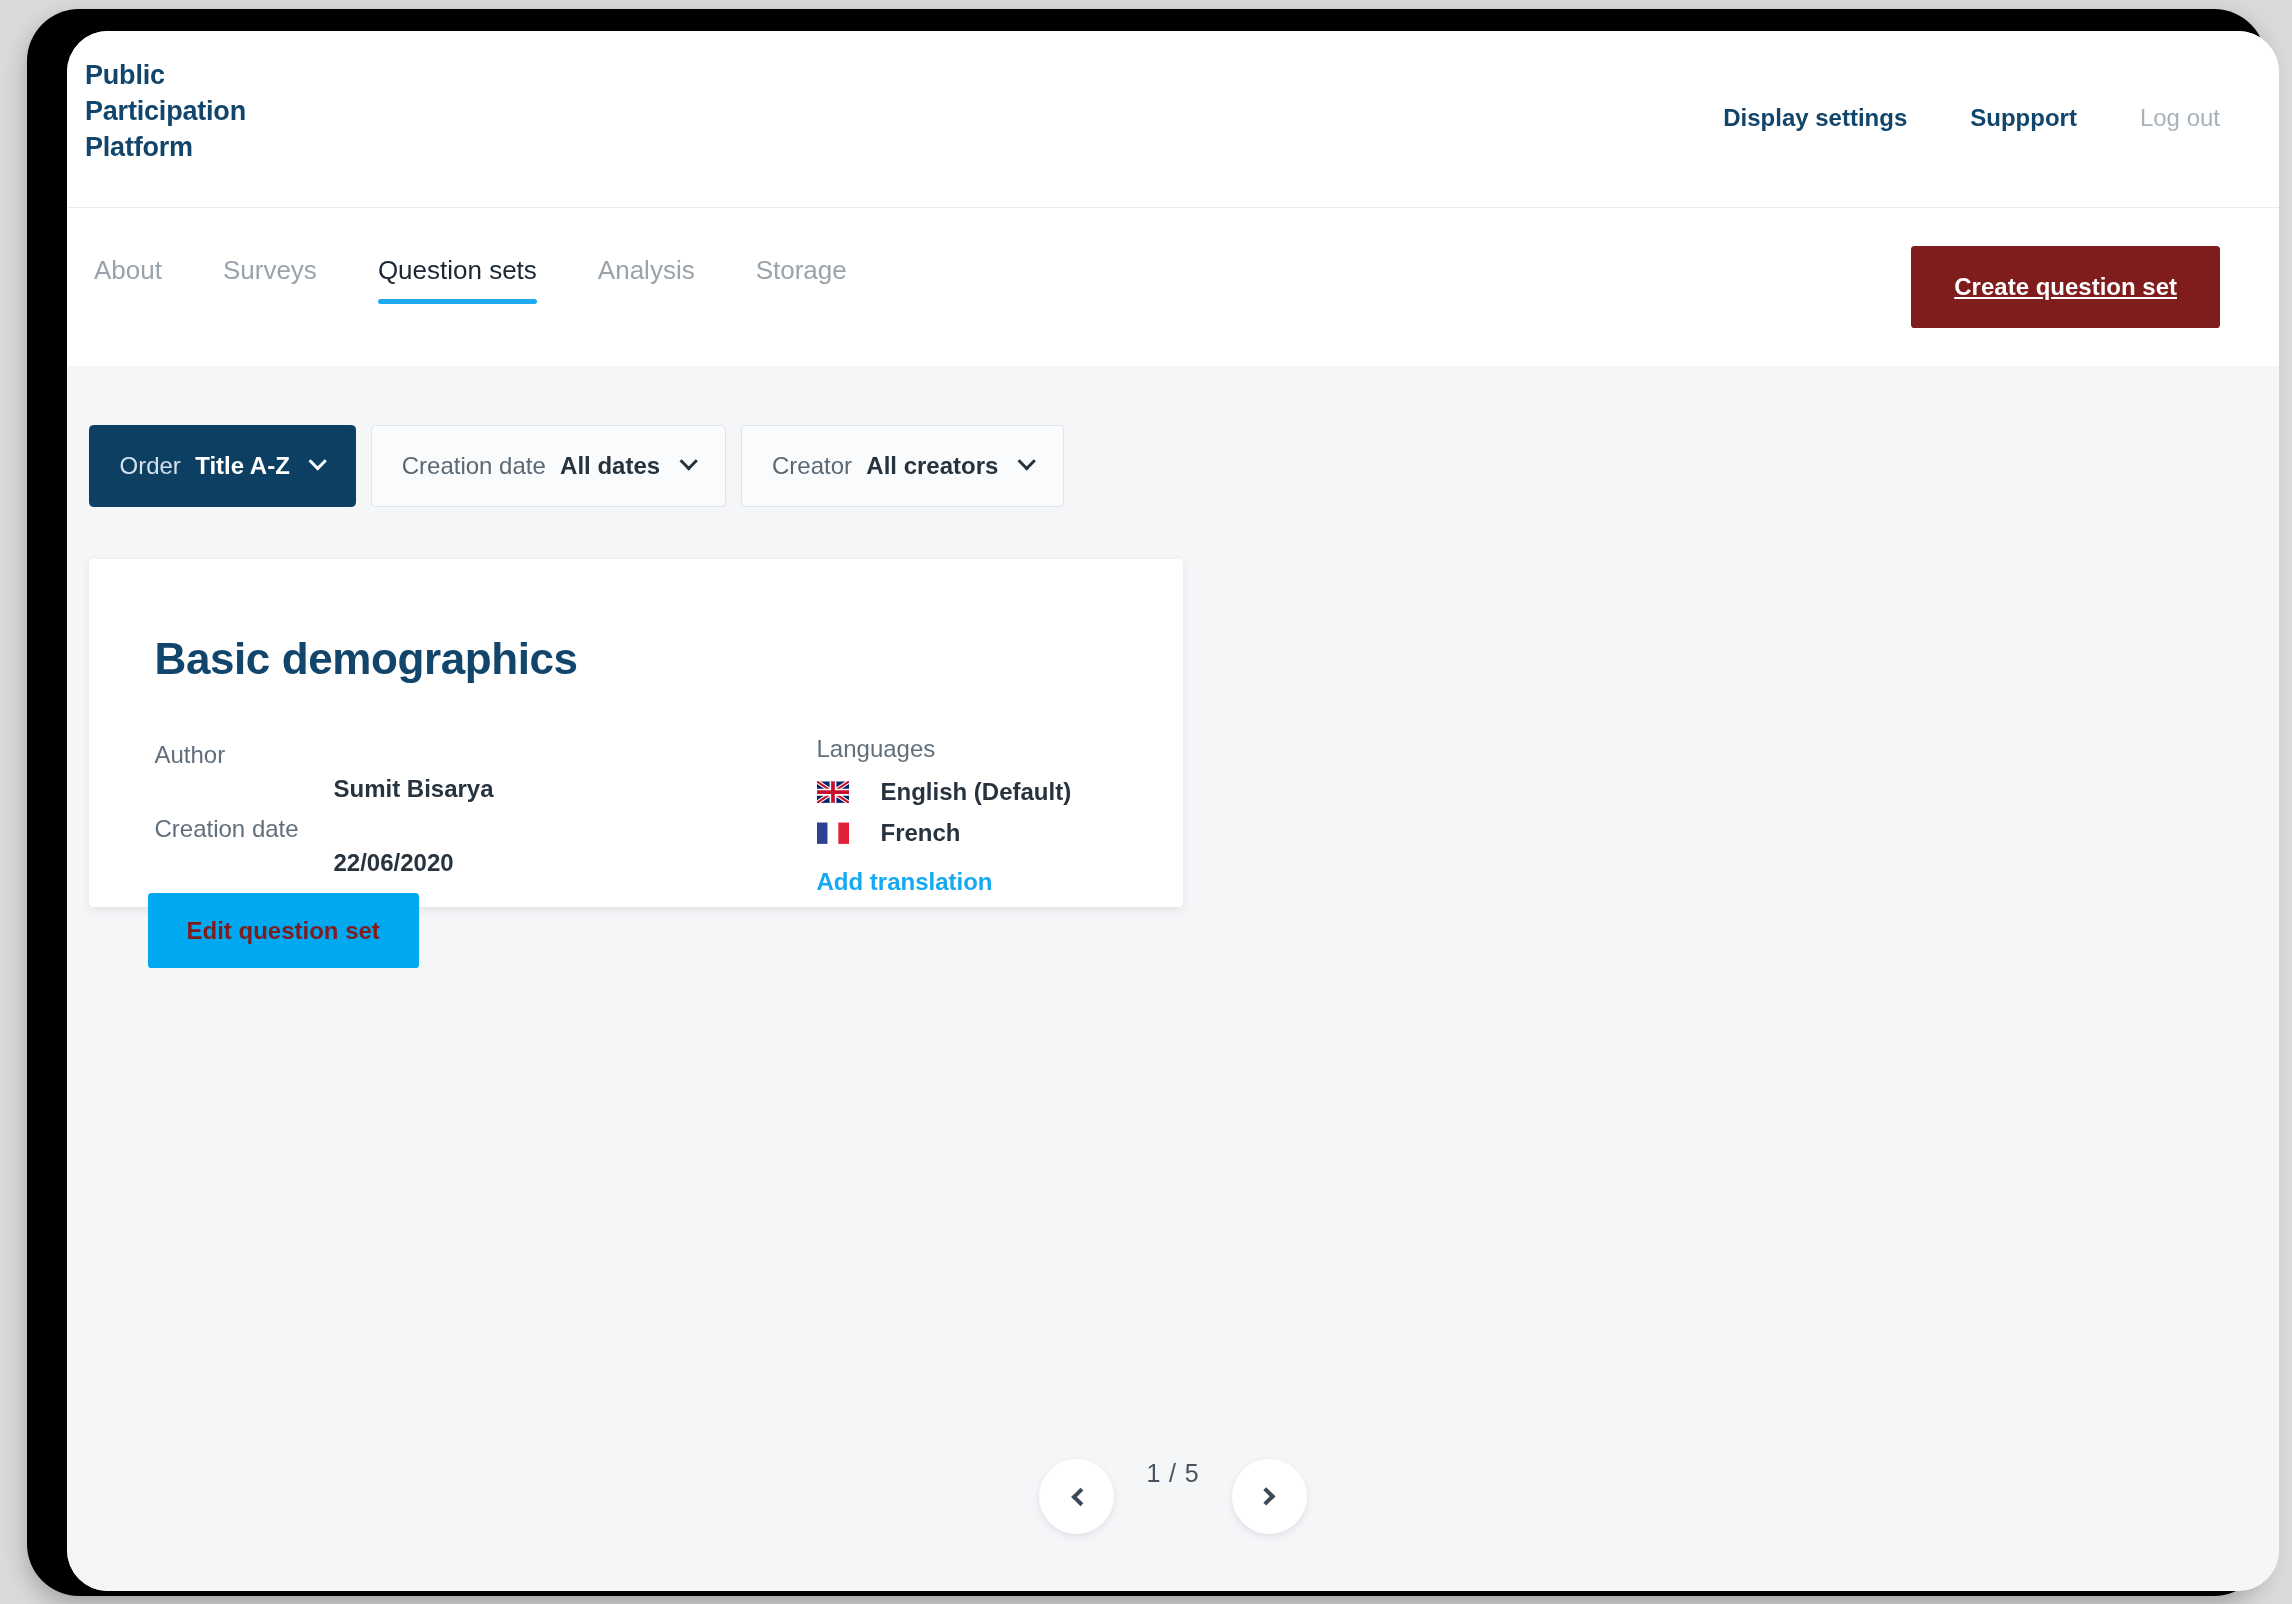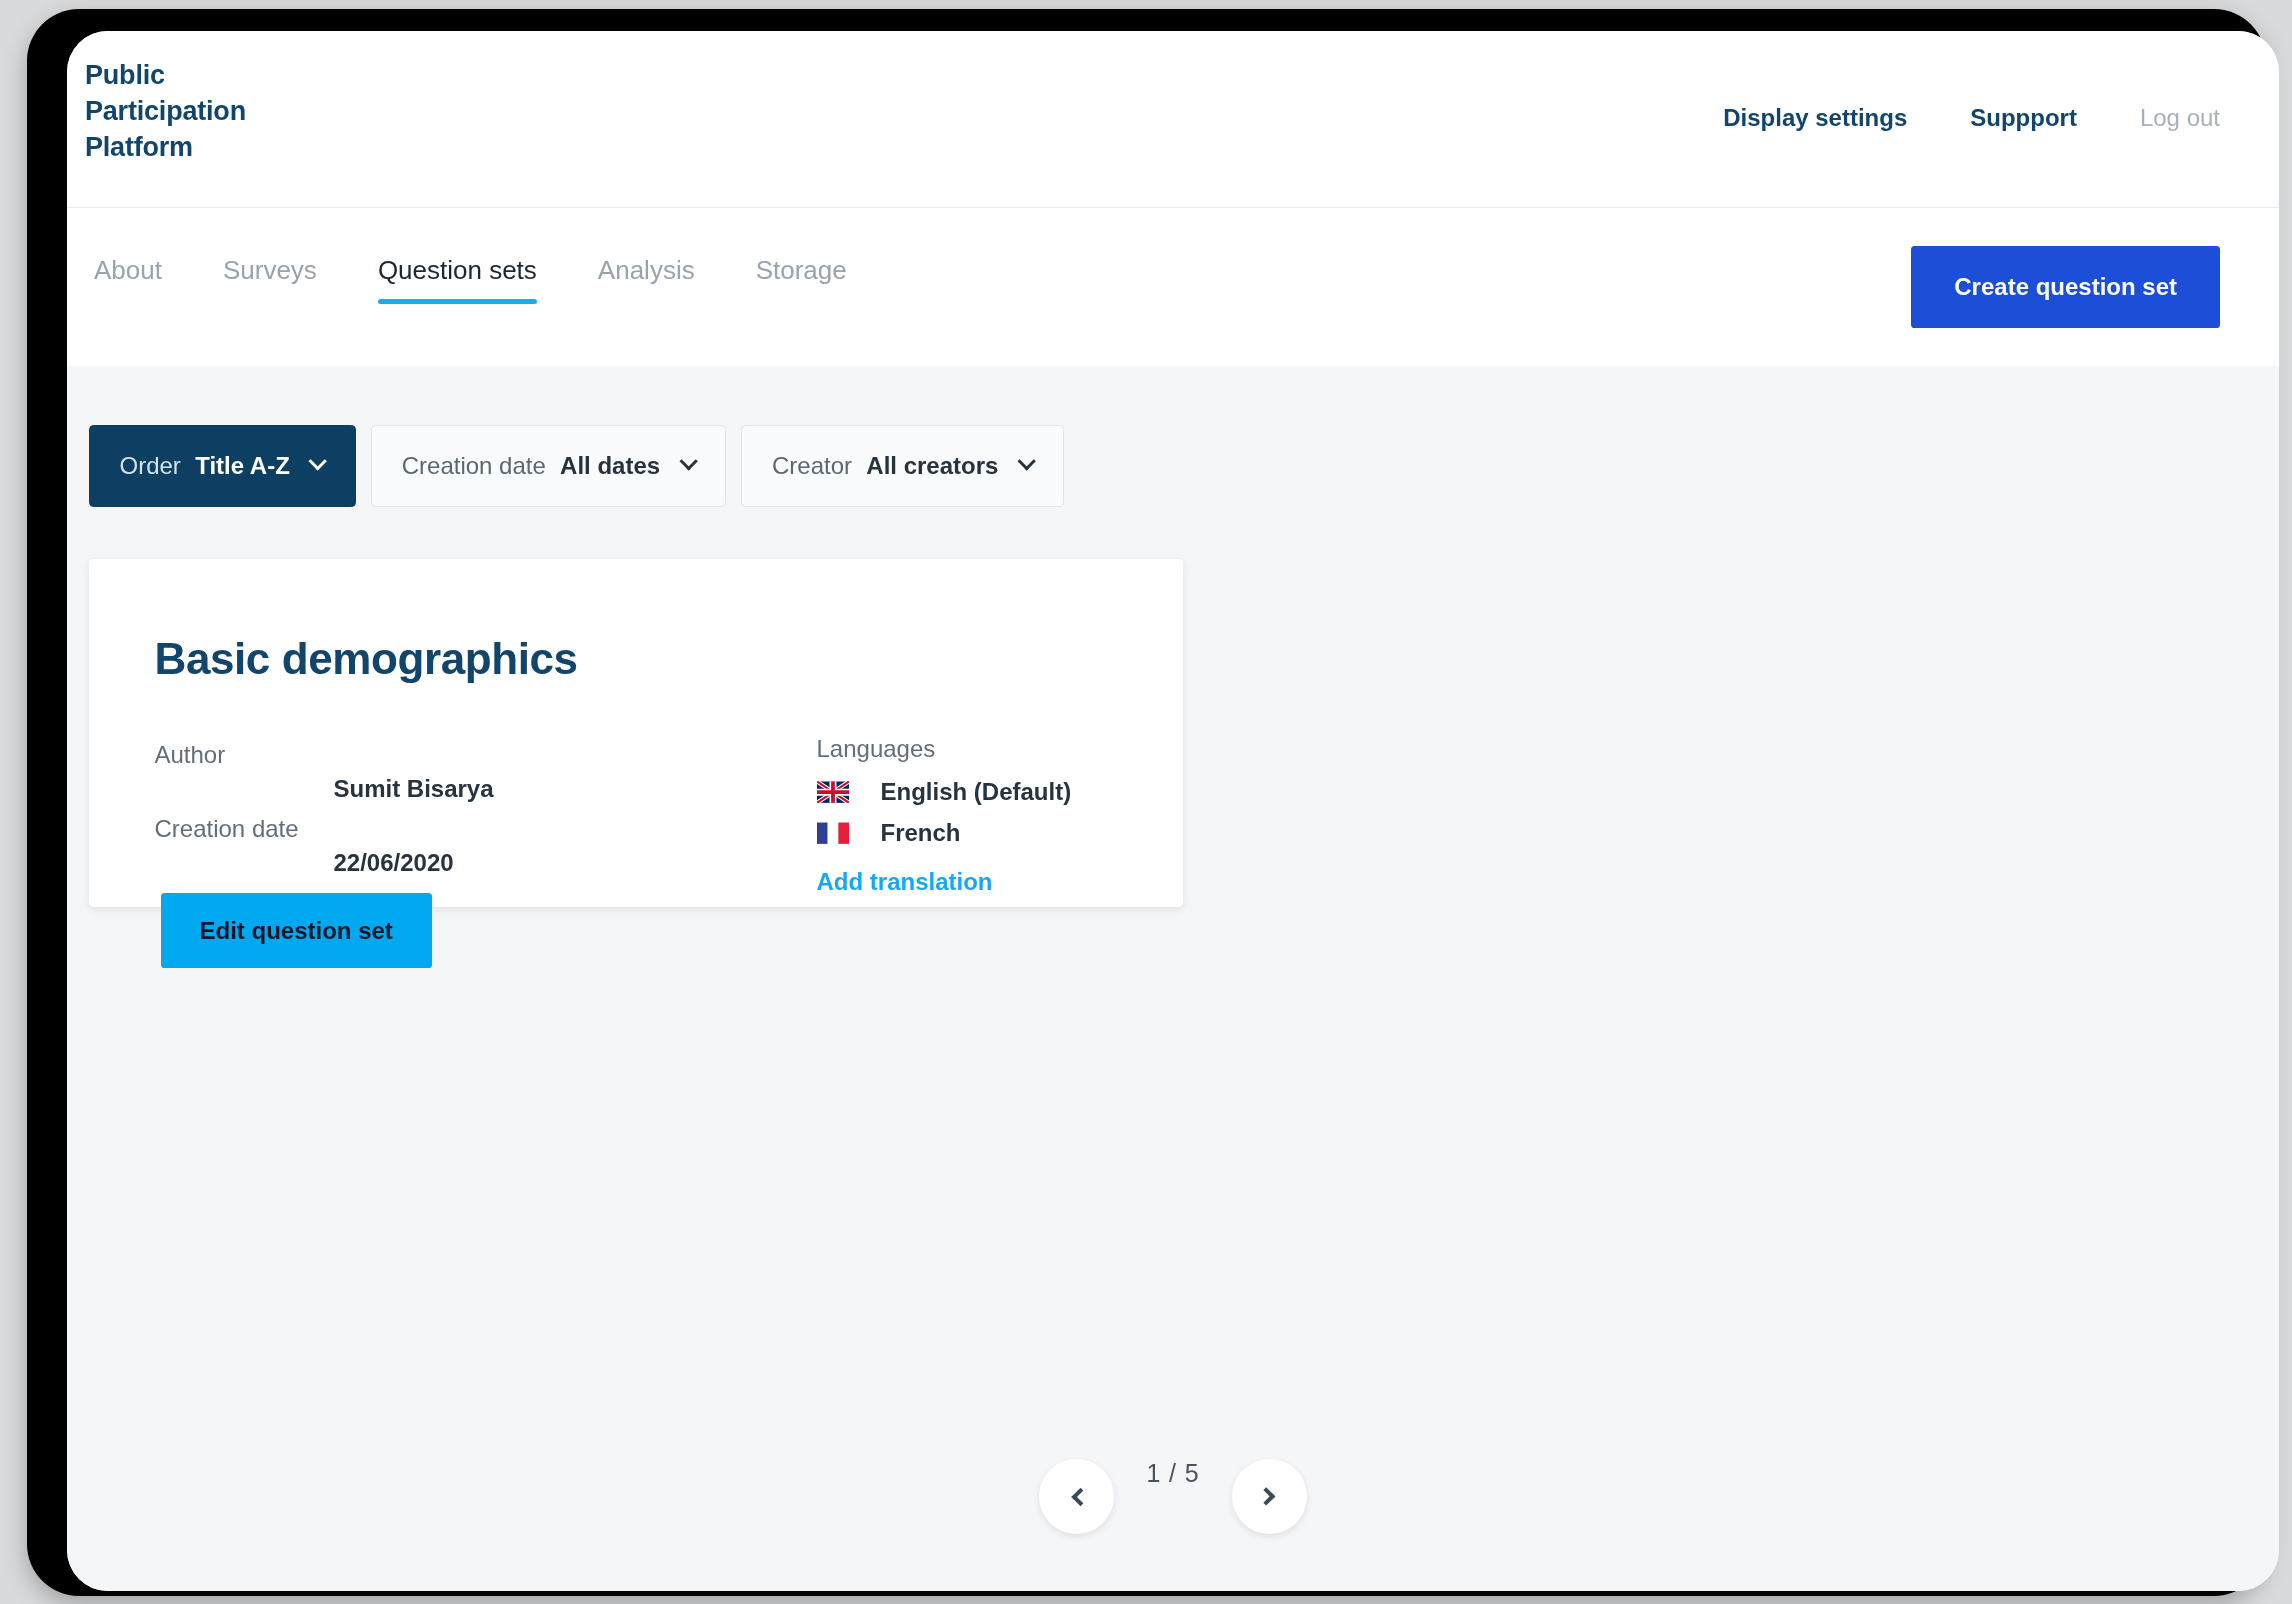--- a/index.html
+++ b/index.html
@@ -116,29 +116,30 @@
     background: #1eaaf1;
     border-radius: 2.7px;
   }
 
   .create-btn {
     position: absolute;
     right: 59px;
     top: 38px;
     height: 82px;
     padding: 0 43px;
-    background: #1d4ed8;
+    background: #7f1d1d;
     color: #ffffff;
     border: none;
     border-radius: 3.6px;
     font-family: "Liberation Sans", sans-serif;
     font-size: 24px;
     font-weight: bold;
     cursor: pointer;
     white-space: nowrap;
+    text-decoration: underline;
   }
 
   
   .content {
     position: relative;
     height: calc(1560px - 177px - 158px);
     background: #f5f6f8;
   }
 
   .filters {
@@ -260,26 +261,26 @@
     display: inline-block;
     margin-top: 14.3px;
     color: #15a9f2;
     font-weight: bold;
     text-decoration: none;
     cursor: pointer;
   }
 
   .edit-btn {
     position: absolute;
-    left: 72px;
+    left: 59px;
     top: 334px;
     height: 75px;
     padding: 5px 39px;
     background: #00a8f0;
-    color: #0f172a;
+    color: #7f1d1d;
     border: none;
     border-radius: 3.6px;
     font-family: "Liberation Sans", sans-serif;
     font-size: 24px;
     font-weight: bold;
     cursor: pointer;
     white-space: nowrap;
   }
 
   

